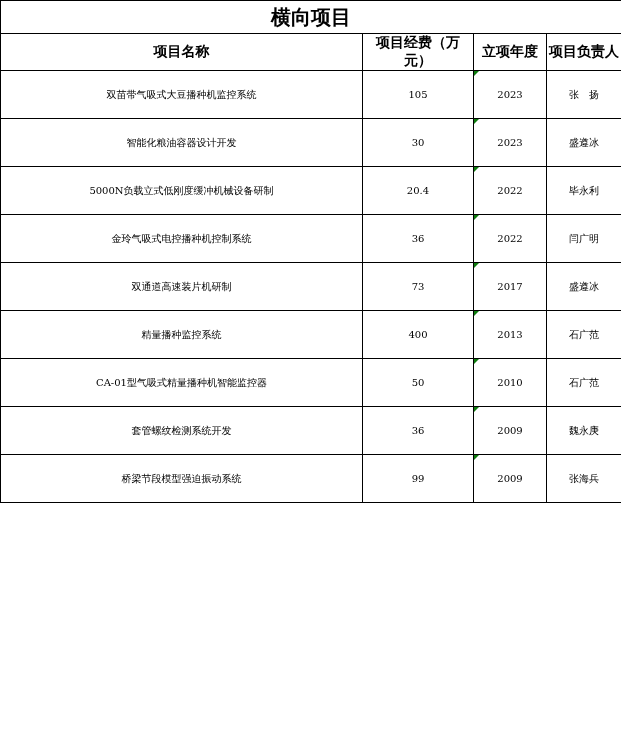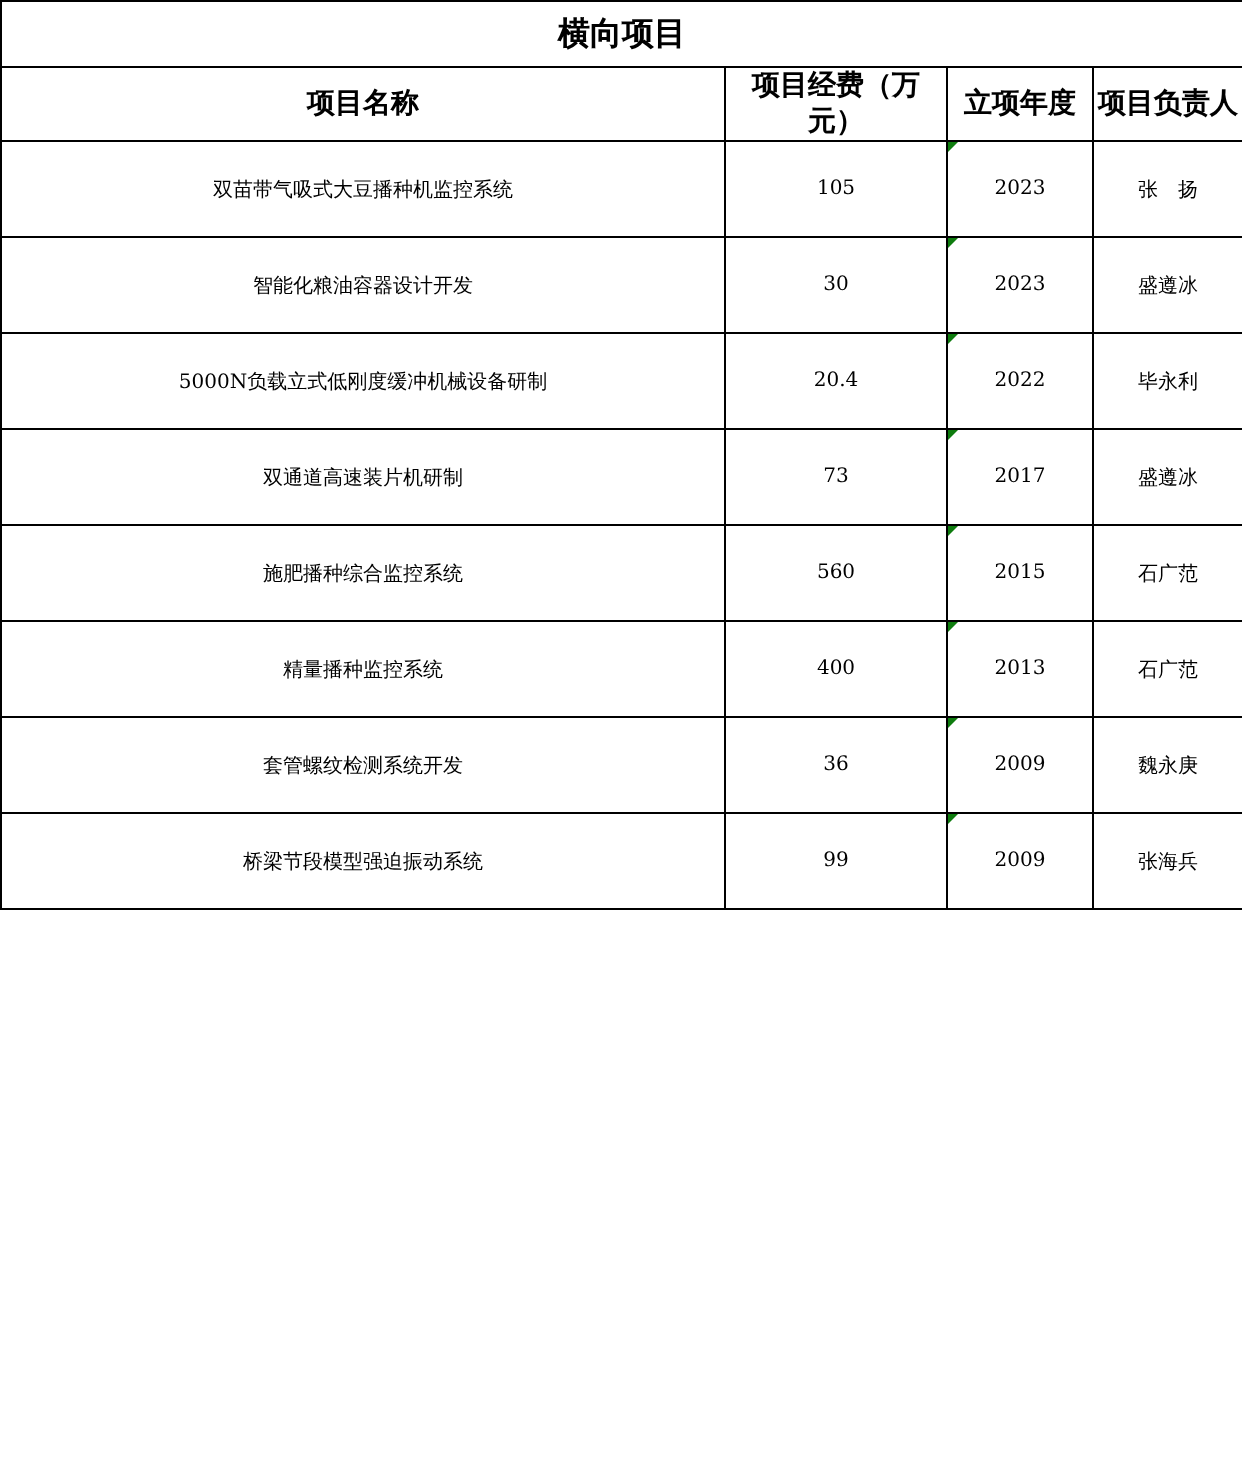--- a/index.html
+++ b/index.html
@@ -20,21 +20,21 @@
   td, th {
     border: 1px solid #000000;
     text-align: center;
     vertical-align: middle;
     padding: 0 2px;
     overflow: hidden;
     background: #ffffff;
   }
   tr.title-row th {
     height: 32px;
-    font-size: 16px;
+    font-size: 20px;
     font-weight: bold;
   }
   tr.header-row th {
     height: 32px;
     font-size: 14px;
     font-weight: bold;
   }
   tr.data-row td {
     height: 47px;
     font-size: 10px;
@@ -87,35 +87,41 @@
         <td class="year-cell">2023<span class="flag-tri"></span></td>
         <td>盛遵冰</td>
       </tr>
       <tr class="data-row">
         <td>5000N负载立式低刚度缓冲机械设备研制</td>
         <td>20.4</td>
         <td class="year-cell">2022<span class="flag-tri"></span></td>
         <td>毕永利</td>
       </tr>
       <tr class="data-row">
+        <td>金玲气吸式电控播种机控制系统</td>
+        <td>36</td>
+        <td class="year-cell">2022<span class="flag-tri"></span></td>
+        <td>闫广明</td>
+      </tr>
+      <tr class="data-row">
         <td>双通道高速装片机研制</td>
         <td>73</td>
         <td class="year-cell">2017<span class="flag-tri"></span></td>
         <td>盛遵冰</td>
       </tr>
       <tr class="data-row">
-        <td>施肥播种综合监控系统</td>
-        <td>560</td>
-        <td class="year-cell">2015<span class="flag-tri"></span></td>
+        <td>精量播种监控系统</td>
+        <td>400</td>
+        <td class="year-cell">2013<span class="flag-tri"></span></td>
         <td>石广范</td>
       </tr>
       <tr class="data-row">
-        <td>精量播种监控系统</td>
-        <td>400</td>
-        <td class="year-cell">2013<span class="flag-tri"></span></td>
+        <td>CA-01型气吸式精量播种机智能监控器</td>
+        <td>50</td>
+        <td class="year-cell">2010<span class="flag-tri"></span></td>
         <td>石广范</td>
       </tr>
       <tr class="data-row">
         <td>套管螺纹检测系统开发</td>
         <td>36</td>
         <td class="year-cell">2009<span class="flag-tri"></span></td>
         <td>魏永庚</td>
       </tr>
       <tr class="data-row">
         <td>桥梁节段模型强迫振动系统</td>

